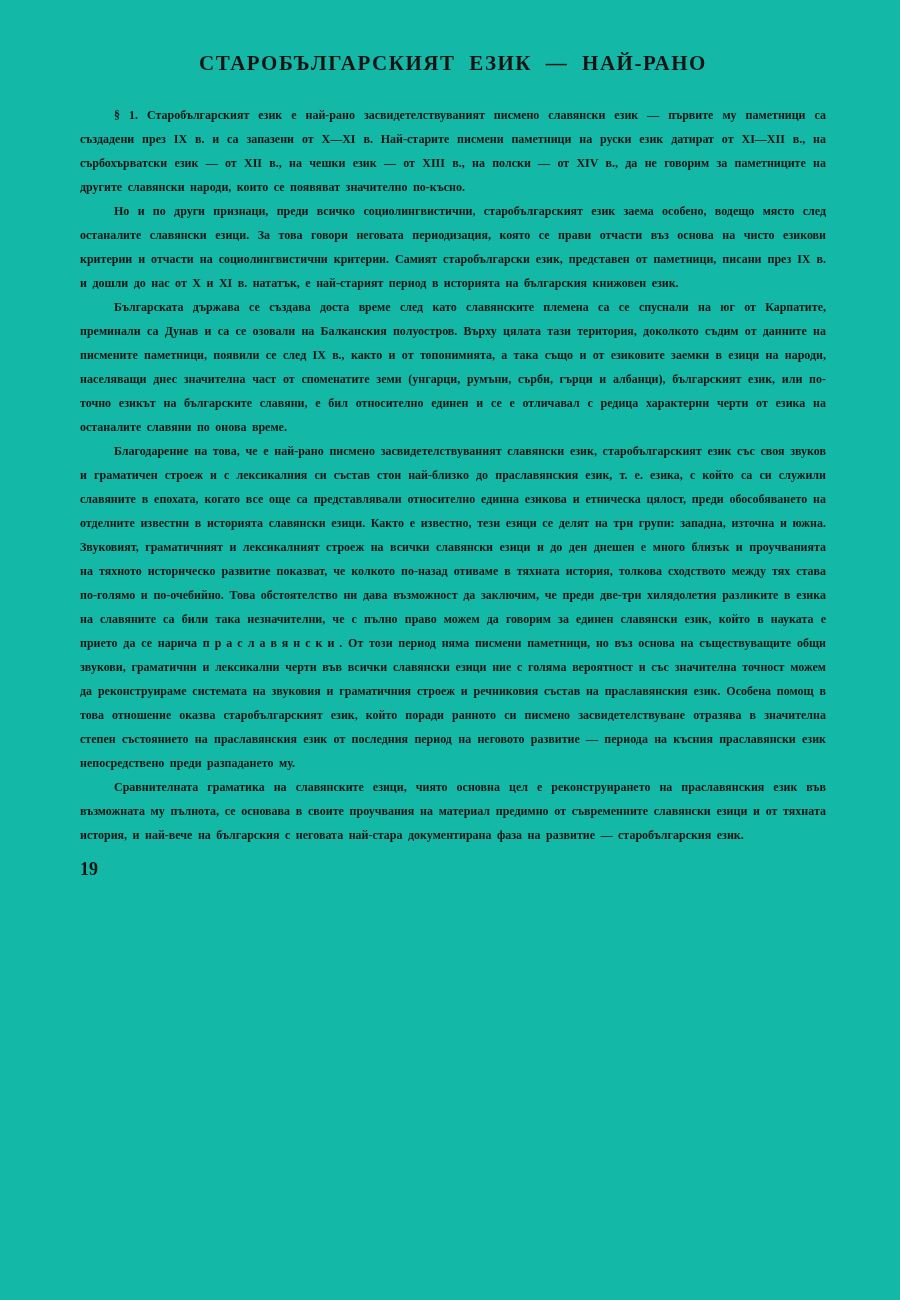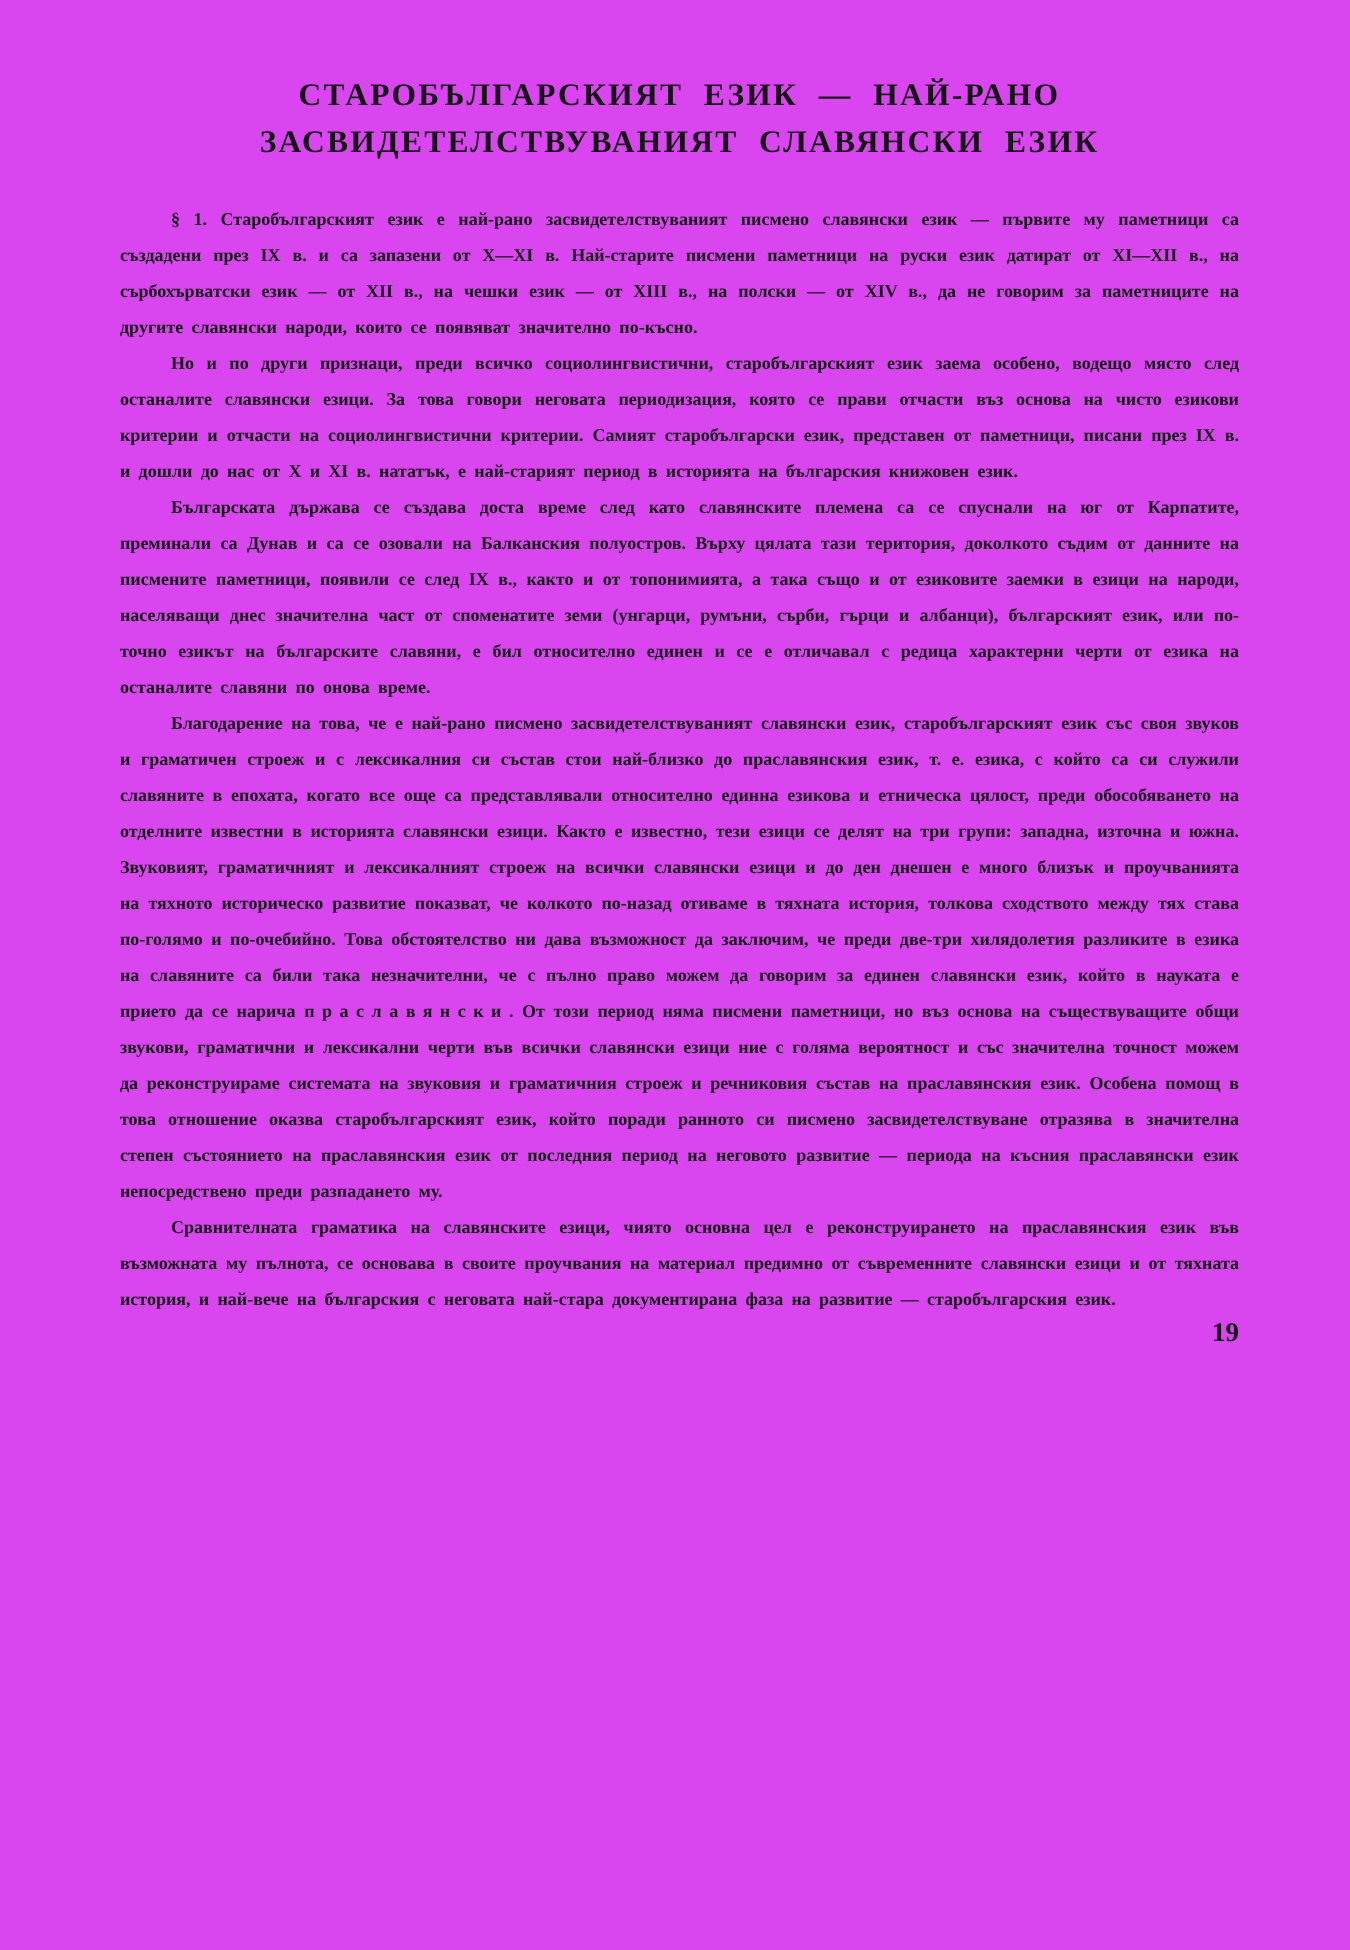--- a/index.html
+++ b/index.html
@@ -10,21 +10,21 @@
     width: 900px;
     height: 1300px;
     background: #f3f2ee;
     font-family: "Liberation Serif", "DejaVu Serif", serif;
     color: #141414;
   }
   .page {
     width: 900px;
     height: 1300px;
     box-sizing: border-box;
-    background: #d946ef;
+    background: #14b8a6;
     padding: 48px 74px 0 80px;
     overflow: hidden;
   }
   .title {
     margin: 0 0 24px 0;
     text-align: center;
     font-size: 21px;
     font-weight: bold;
     letter-spacing: 1.5px;
     word-spacing: 7px;
@@ -41,33 +41,33 @@
     word-spacing: 2.5px;
   }
   .body-text p {
     margin: 0;
     text-indent: 34px;
   }
   .spaced {
     letter-spacing: 5px;
   }
   .page-number {
-    text-align: right;
+    margin-top: 12px;
+    text-align: left;
     font-size: 18px;
     font-weight: bold;
   }
 </style>
 </head>
 <body>
 
 <div class="page">
 
   <h1 class="title">
     <span class="title-line">СТАРОБЪЛГАРСКИЯТ ЕЗИК — НАЙ-РАНО</span>
-    <span class="title-line">ЗАСВИДЕТЕЛСТВУВАНИЯТ СЛАВЯНСКИ ЕЗИК</span>
   </h1>
 
   <div class="body-text">
     <p>§ 1. Старобългарският език е най-рано засвидетелствуваният писмено славянски език — първите му паметници са създадени през IX в. и са запазени от X—XI в. Най-старите писмени паметници на руски език датират от XI—XII в., на сърбохърватски език — от XII в., на чешки език — от XIII в., на полски — от XIV в., да не говорим за паметниците на другите славянски народи, които се появяват значително по-късно.</p>
     <p>Но и по други признаци, преди всичко социолингвистични, старобългарският език заема особено, водещо място след останалите славянски езици. За това говори неговата периодизация, която се прави отчасти въз основа на чисто езикови критерии и отчасти на социолингвистични критерии. Самият старобългарски език, представен от паметници, писани през IX в. и дошли до нас от X и XI в. нататък, е най-старият период в историята на българския книжовен език.</p>
     <p>Българската държава се създава доста време след като славянските племена са се спуснали на юг от Карпатите, преминали са Дунав и са се озовали на Балканския полуостров. Върху цялата тази територия, доколкото съдим от данните на писмените паметници, появили се след IX в., както и от топонимията, а така също и от езиковите заемки в езици на народи, населяващи днес значителна част от споменатите земи (унгарци, румъни, сърби, гърци и албанци), българският език, или по-точно езикът на българските славяни, е бил относително единен и се е отличавал с редица характерни черти от езика на останалите славяни по онова време.</p>
     <p><span>Благодарение на това, че е най-рано писмено засвидетелствуваният славянски език, старобългарският език със своя звуков и граматичен строеж и с лексикалния си състав стои най-близко до праславянския език, т. е. езика, с който са си служили славяните в епохата, когато все още са представлявали относително единна езикова и етническа цялост, преди обособяването на отделните известни в историята славянски езици. Както е известно, тези езици се делят на три групи: западна, източна и южна. Звуковият, граматичният и лексикалният строеж на всички славянски езици и до ден днешен е много близък и проучванията на тяхното историческо развитие показват, че колкото по-назад отиваме в тяхната история, толкова сходството между тях става по-голямо и по-очебийно. Това обстоятелство ни дава възможност да заключим, че преди две-три хилядолетия разликите в езика на славяните са били така незначителни, че с пълно право можем да говорим за единен славянски език, който в науката е прието да се нарича </span><span class="spaced">праславянски</span><span>. От този период няма писмени паметници, но въз основа на съществуващите общи звукови, граматични и лексикални черти във всички славянски езици ние с голяма вероятност и със значителна точност можем да реконструираме системата на звуковия и граматичния строеж и речниковия състав на праславянския език. Особена помощ в това отношение оказва старобългарският език, който поради ранното си писмено засвидетелствуване отразява в значителна степен състоянието на праславянския език от последния период на неговото развитие — периода на късния праславянски език непосредствено преди разпадането му.</span></p>
     <p>Сравнителната граматика на славянските езици, чиято основна цел е реконструирането на праславянския език във възможната му пълнота, се основава в своите проучвания на материал предимно от съвременните славянски езици и от тяхната история, и най-вече на българския с неговата най-стара документирана фаза на развитие — старобългарския език.</p>
   </div>
 

